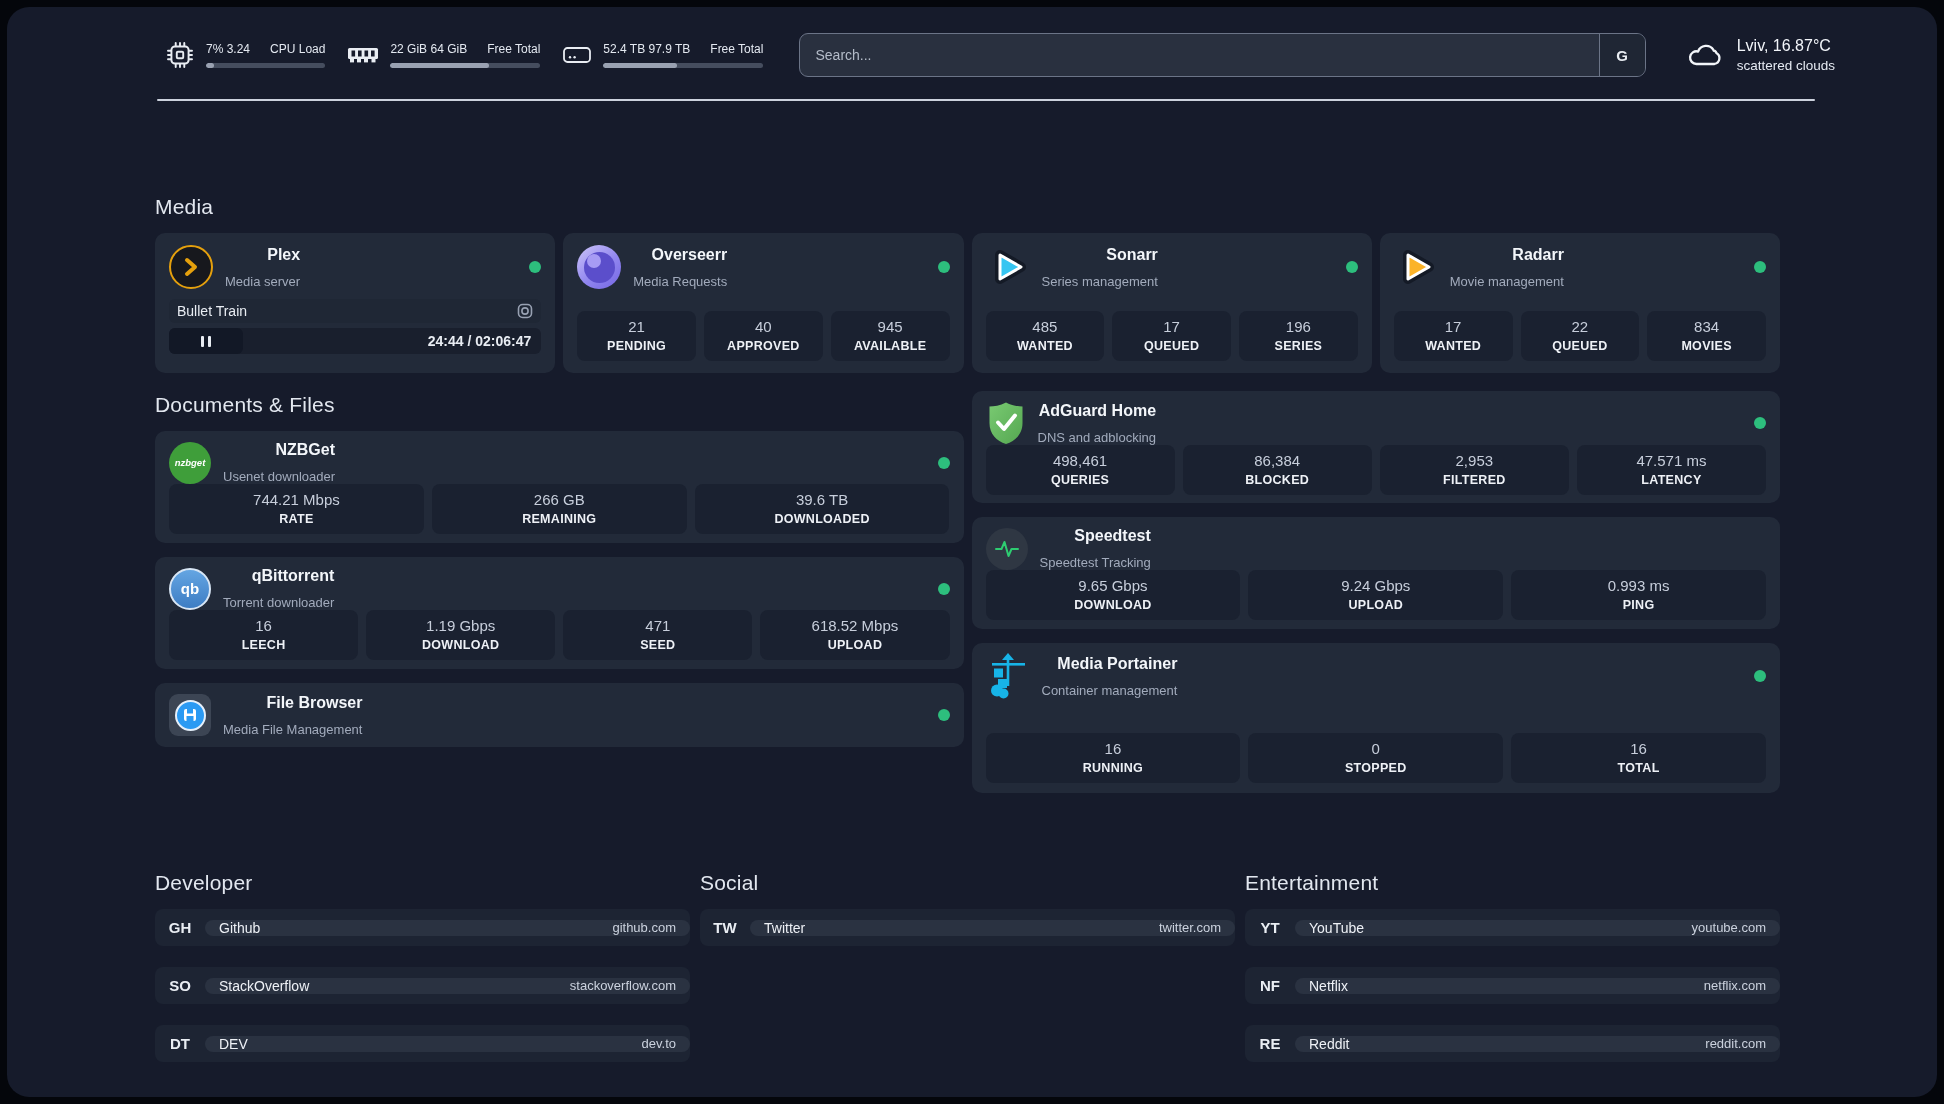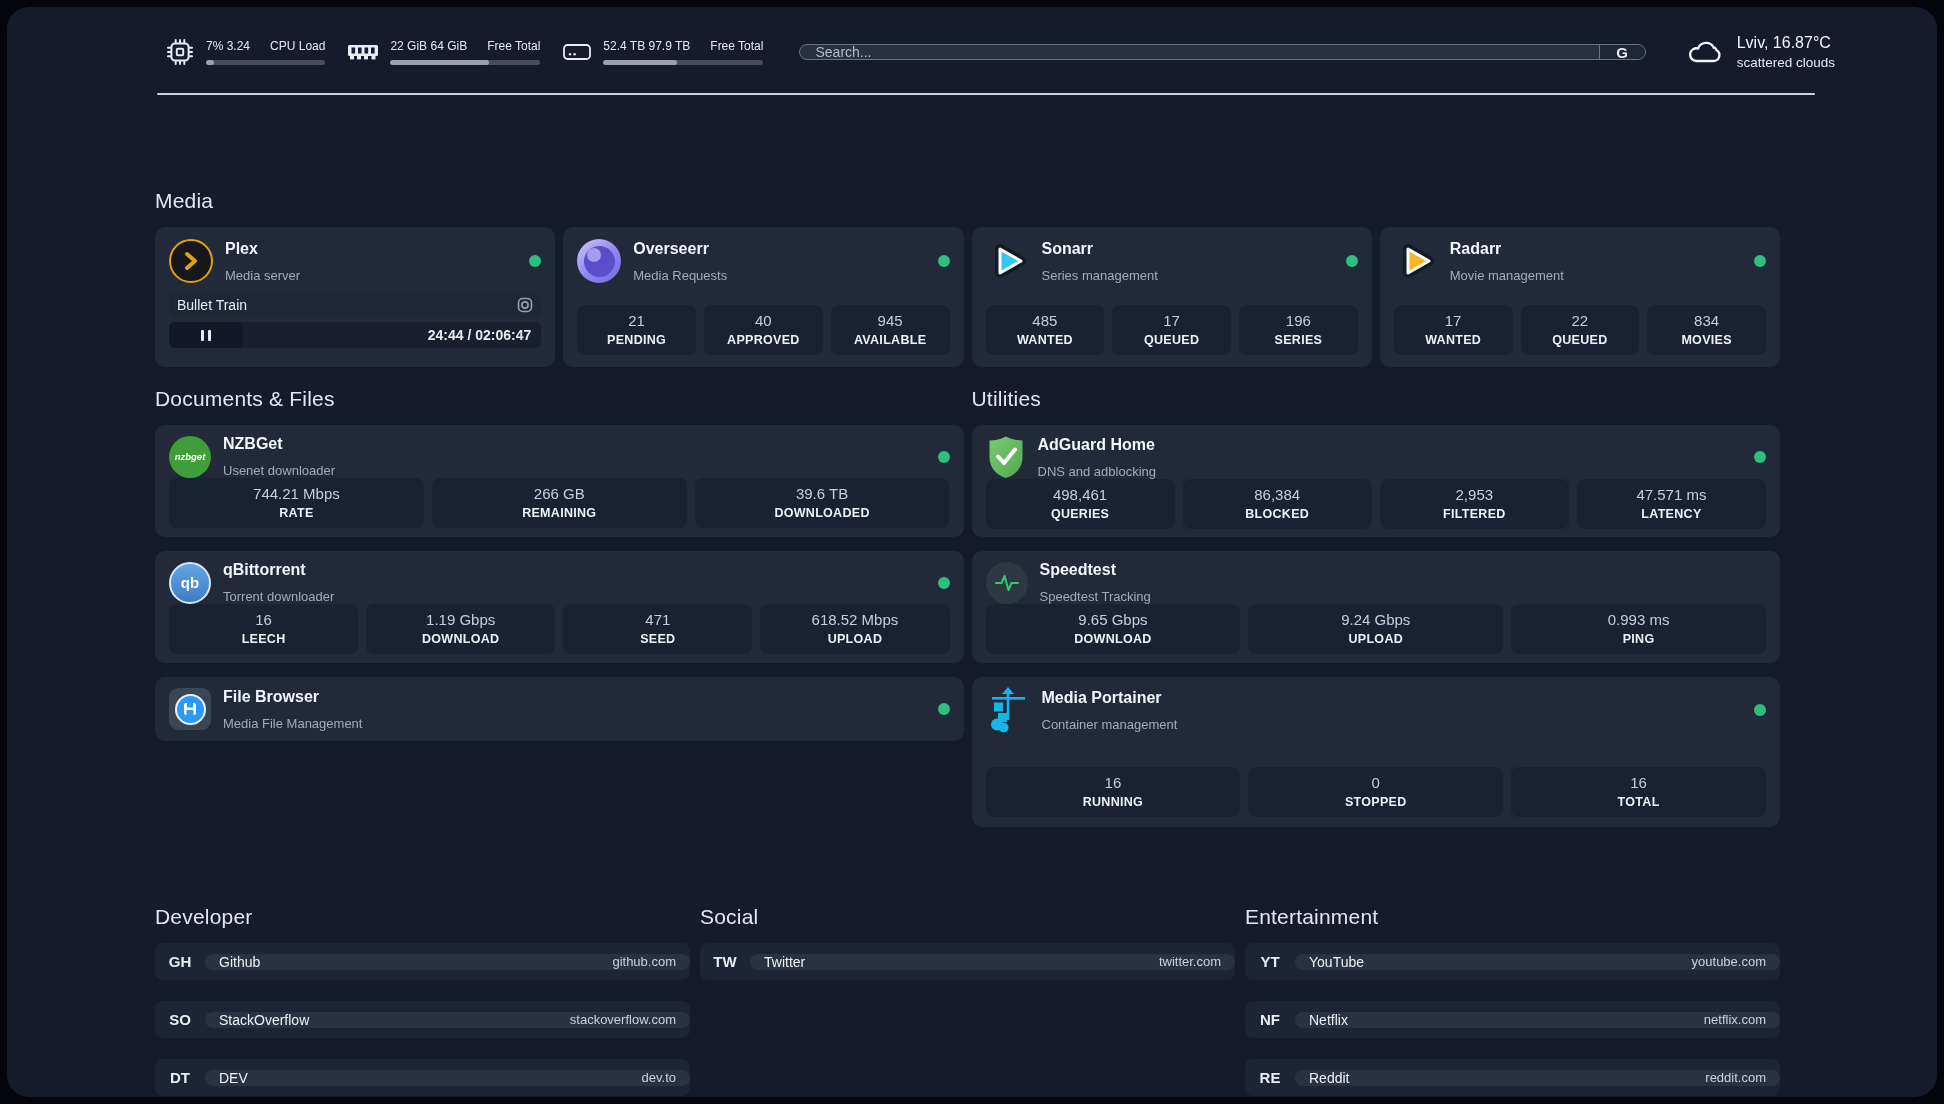--- a/index.html
+++ b/index.html
@@ -11,21 +11,21 @@
   header { display:flex; align-items:center; padding:26px 102px 0 158px; }
   .metrics { display:flex; gap:22px; }
   .metric { display:flex; align-items:center; gap:11px; }
   .m-icon { color:#e9edf3; display:flex; }
   .m-block { display:flex; flex-direction:column; gap:5px; min-width:88px; }
   .m-rows { display:flex; justify-content:space-between; gap:20px; color:#e4e9f1; font-size:12px; line-height:1.3; }
   .m-col.right { text-align:right; }
   .m-bar { height:5px; border-radius:3px; background:#454d5e; overflow:hidden; }
   .m-fill { height:100%; background:#99a1b1; border-radius:3px; }
 
-  .search { flex:1; display:flex; align-items:stretch; height:16px; margin:0 40px 0 36px;
+  .search { flex:1; display:flex; align-items:stretch; height:44px; margin:0 40px 0 36px;
             background:#29303f; border:1px solid #6b7487; border-radius:9px; overflow:hidden; }
   .search input { flex:1; background:transparent; border:0; outline:none; color:#e6eaf2;
                   font-size:14px; padding:0 15px; font-family:"Liberation Sans",sans-serif; }
   .search input::placeholder { color:#b4bcc9; }
   .g-btn { width:46px; display:flex; align-items:center; justify-content:center;
            background:#1f2634; border-left:1px solid #6b7487; color:#e9edf3;
            font-weight:700; font-size:15px; cursor:pointer; }
 
   .weather { display:flex; align-items:center; gap:13px; color:#f2f5f9; }
   .weather .w-loc { font-size:16px; line-height:1.3; }
@@ -36,21 +36,21 @@
   
   main { padding:0 157px 0 148px; }
   h2 { font-size:21px; font-weight:500; color:#e2e7ef; line-height:28px; margin-bottom:12px; letter-spacing:.2px; }
   .section-media { margin-top:92px; }
 
   .media-grid { display:grid; grid-template-columns:repeat(4,1fr); gap:8px; }
   .card { background:#222a39; border-radius:10px; padding:12px 14px; display:flex; flex-direction:column; cursor:pointer; }
   .media-grid .card { height:140px; }
 
   .app-header { display:flex; align-items:center; gap:12px; }
-  .app-titles { display:flex; flex-direction:column; gap:10px; }
+  .app-titles { display:flex; flex-direction:column; gap:10px;align-items:flex-end; }
   .app-name { font-size:16px; font-weight:600; color:#f3f6fa; }
   .app-desc { font-size:13px; color:#a2abbc; }
   .status-dot { width:12px; height:12px; border-radius:50%; background:#2dbe7d; margin-left:auto; align-self:center; flex:none; }
 
   .stats { display:grid; grid-auto-flow:column; grid-auto-columns:1fr; gap:8px; margin-top:auto; }
   .stat { background:#1a2130; border-radius:8px; padding:6px 4px; text-align:center; }
   .stat-value { font-size:15px; color:#c7cedb; line-height:20px; }
   .stat-label { font-size:12.5px; font-weight:700; color:#eef1f6; line-height:18px; letter-spacing:.3px; }
 
   
@@ -415,21 +415,20 @@
             <div class="app-titles">
               <div class="app-name">File Browser</div>
               <div class="app-desc">Media File Management</div>
             </div>
             <span class="status-dot"></span>
           </div>
         </div>
       </div>
 
       <div class="col">
-        <h2>Utilities</h2>
 
         <div class="card h-std">
           <div class="app-header">
             <span class="app-icon">
               <svg width="40" height="44" viewBox="0 0 40 44">
                 <defs>
                   <linearGradient id="agw" x1="0" y1="0" x2="1" y2="1">
                     <stop offset="0" stop-color="#79ca72"></stop>
                       <stop offset="1" stop-color="#55a751"></stop>
                   </linearGradient>

